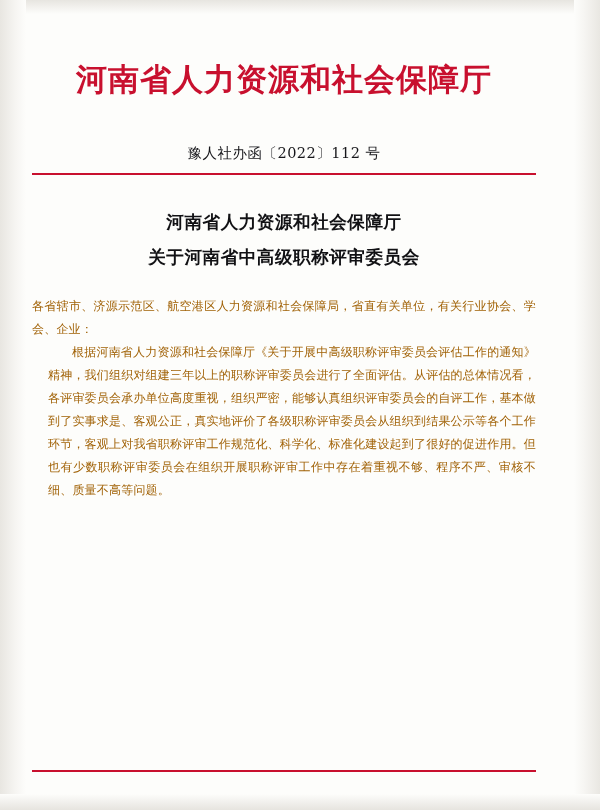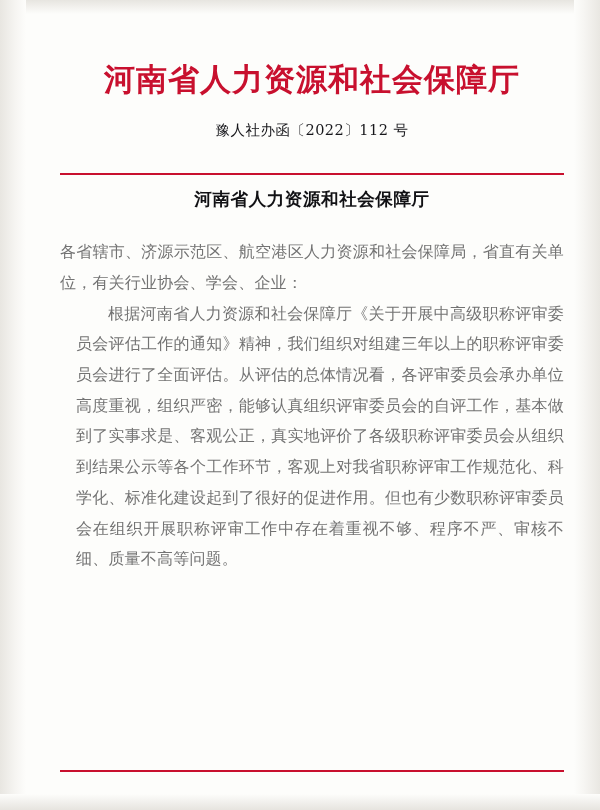--- a/index.html
+++ b/index.html
@@ -47,38 +47,38 @@
   .paper-edge-bottom {
     position: absolute;
     left: 0;
     bottom: 0;
     width: 600px;
     height: 16px;
     background: linear-gradient(to top, #e6e4df 0%, #fdfdfb 100%);
   }
   .content {
     position: absolute;
-    left: 60px;
+    left: 32px;
     top: 0;
     width: 504px;
     height: 810px;
   }
   .doc-title {
     margin-top: 62px;
     text-align: center;
     color: #c8102e;
     font-family: "DejaVu Serif", "Liberation Serif", serif;
     font-weight: bold;
     font-size: 31px;
     letter-spacing: 1px;
     line-height: 1.1;
     white-space: nowrap;
   }
   .doc-number {
-    margin-top: 25px;
+    margin-top: 48px;
     text-align: center;
     font-size: 14.5px;
     color: #16161a;
     letter-spacing: 0.5px;
   }
   .red-rule {
     position: absolute;
     left: 0;
     top: 173px;
     width: 504px;
@@ -92,23 +92,23 @@
     font-size: 17.5px;
     line-height: 2.0;
     color: #111114;
     letter-spacing: 0.6px;
   }
   .title-block div {
     white-space: nowrap;
   }
   .body-text {
     margin-top: 20px;
-    font-size: 16px;
+    font-size: 12px;
     line-height: 1.92;
-    color: #737373;
+    color: #a16207;
     letter-spacing: 0.2px;
     text-align: justify;
   }
   .body-text p {
     margin: 0;
     text-indent: 0;
   }
   .body-text p.indent {
     text-indent: 2em;
     margin-left: 16px;
@@ -134,20 +134,21 @@
   <div class="content">
 
     <div class="doc-title">河南省人力资源和社会保障厅</div>
 
     <div class="doc-number">豫人社办函〔2022〕112 号</div>
 
     <div class="red-rule"></div>
 
     <div class="title-block">
       <div>河南省人力资源和社会保障厅</div>
+      <div>关于河南省中高级职称评审委员会</div>
     </div>
 
     <div class="body-text">
       <p>各省辖市、济源示范区、航空港区人力资源和社会保障局，省直有关单位，有关行业协会、学会、企业：</p>
       <p class="indent">根据河南省人力资源和社会保障厅《关于开展中高级职称评审委员会评估工作的通知》精神，我们组织对组建三年以上的职称评审委员会进行了全面评估。从评估的总体情况看，各评审委员会承办单位高度重视，组织严密，能够认真组织评审委员会的自评工作，基本做到了实事求是、客观公正，真实地评价了各级职称评审委员会从组织到结果公示等各个工作环节，客观上对我省职称评审工作规范化、科学化、标准化建设起到了很好的促进作用。但也有少数职称评审委员会在组织开展职称评审工作中存在着重视不够、程序不严、审核不细、质量不高等问题。</p>
     </div>
 
     <div class="bottom-rule"></div>
   </div>
 </div>

